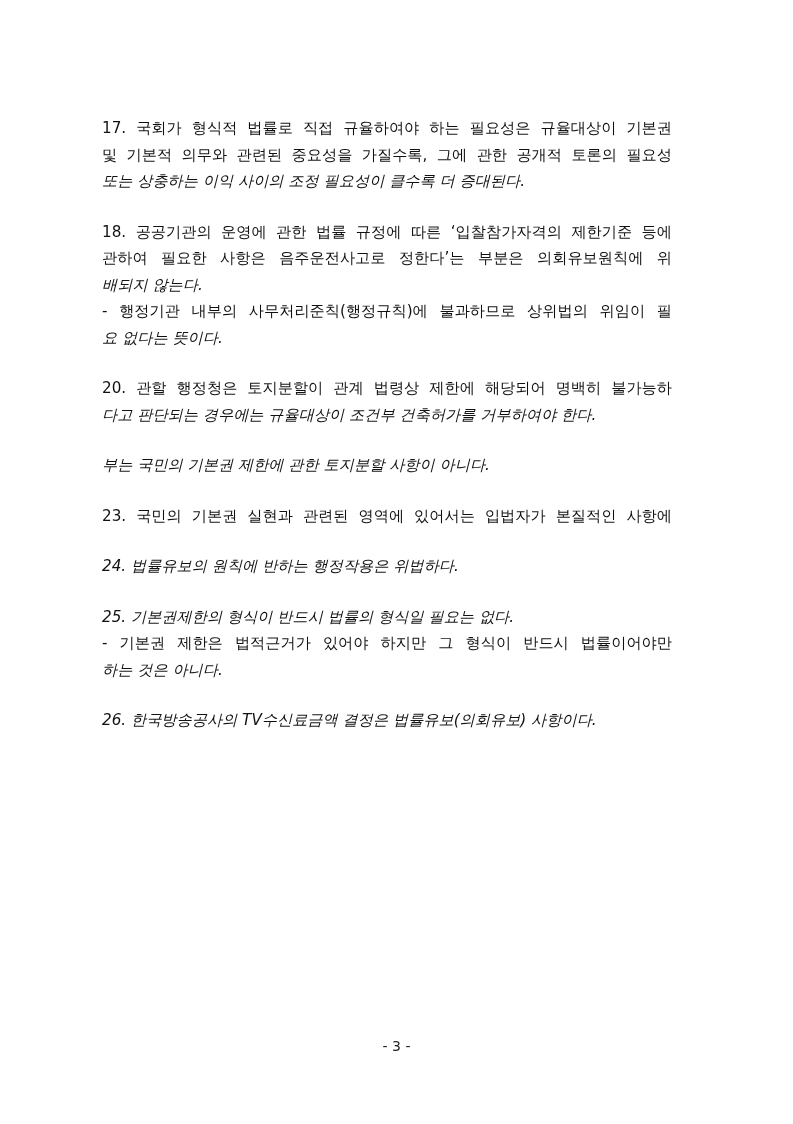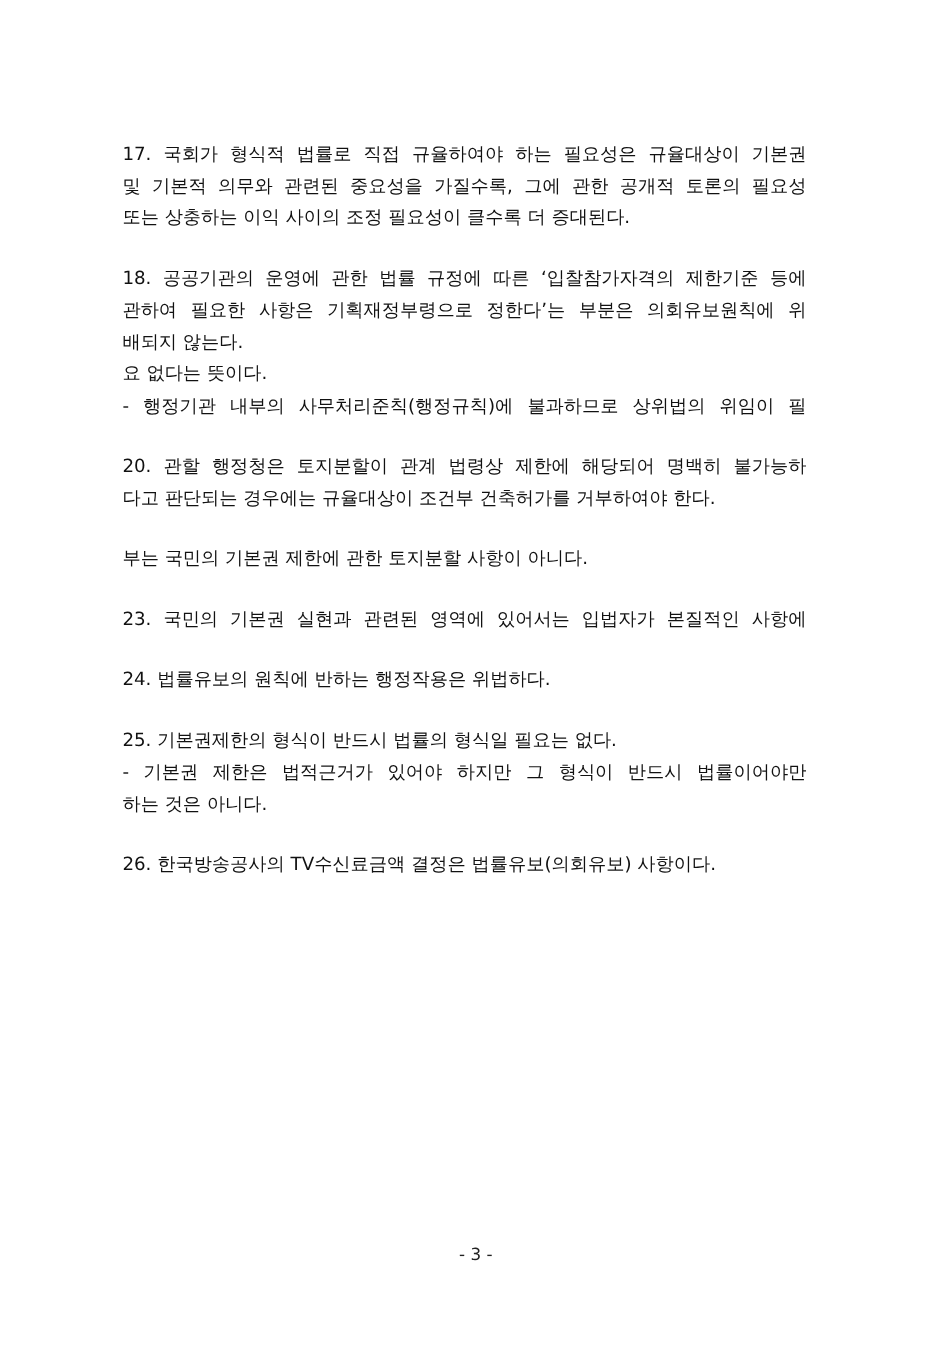--- a/index.html
+++ b/index.html
@@ -3,42 +3,42 @@
 <meta charset="utf-8">
 <style>
   html, body { margin: 0; padding: 0; background: #ffffff; }
   body { width: 793px; height: 1124px; position: relative; overflow: hidden;
          font-family: "DejaVu Sans", "Liberation Sans", sans-serif; color: #111; }
   .page { position: absolute; left: 0; top: 0; width: 793px; height: 828px; background: #fff; }
   .content { position: absolute; left: 102px; top: 115px; width: 570px; }
   .para { margin: 0 0 24px 0; }
   .line { font-size: 15.2px; line-height: 26.5px; height: 26.5px; white-space: nowrap;
           text-align: justify; text-align-last: justify; letter-spacing: 0; }
-  .line.last { text-align-last: left; }
+  .line.last { text-align-last: left; font-style: italic; }
   .page-number { position: absolute; left: 0; width: 793px; top: 1038px; text-align: center;
                  font-size: 14px; color: #222; }
 </style>
 </head>
 <body>
 
 <div class="page">
   <div class="content">
 
     <div class="para">
       <div class="line">17. 국회가 형식적 법률로 직접 규율하여야 하는 필요성은 규율대상이 기본권</div>
       <div class="line">및 기본적 의무와 관련된 중요성을 가질수록, 그에 관한 공개적 토론의 필요성</div>
       <div class="line last">또는 상충하는 이익 사이의 조정 필요성이 클수록 더 증대된다.</div>
     </div>
 
     <div class="para">
       <div class="line">18. 공공기관의 운영에 관한 법률 규정에 따른 ‘입찰참가자격의 제한기준 등에</div>
-      <div class="line">관하여 필요한 사항은 기획재정부령으로 정한다’는 부분은 의회유보원칙에 위</div>
+      <div class="line">관하여 필요한 사항은 음주운전사고로 정한다’는 부분은 의회유보원칙에 위</div>
       <div class="line last">배되지 않는다.</div>
+      <div class="line">- 행정기관 내부의 사무처리준칙(행정규칙)에 불과하므로 상위법의 위임이 필</div>
       <div class="line last">요 없다는 뜻이다.</div>
-      <div class="line">- 행정기관 내부의 사무처리준칙(행정규칙)에 불과하므로 상위법의 위임이 필</div>
     </div>
 
 
     <div class="para">
       <div class="line">20. 관할 행정청은 토지분할이 관계 법령상 제한에 해당되어 명백히 불가능하</div>
       <div class="line last">다고 판단되는 경우에는 규율대상이 조건부 건축허가를 거부하여야 한다.</div>
     </div>
 
 
     <div class="para">

